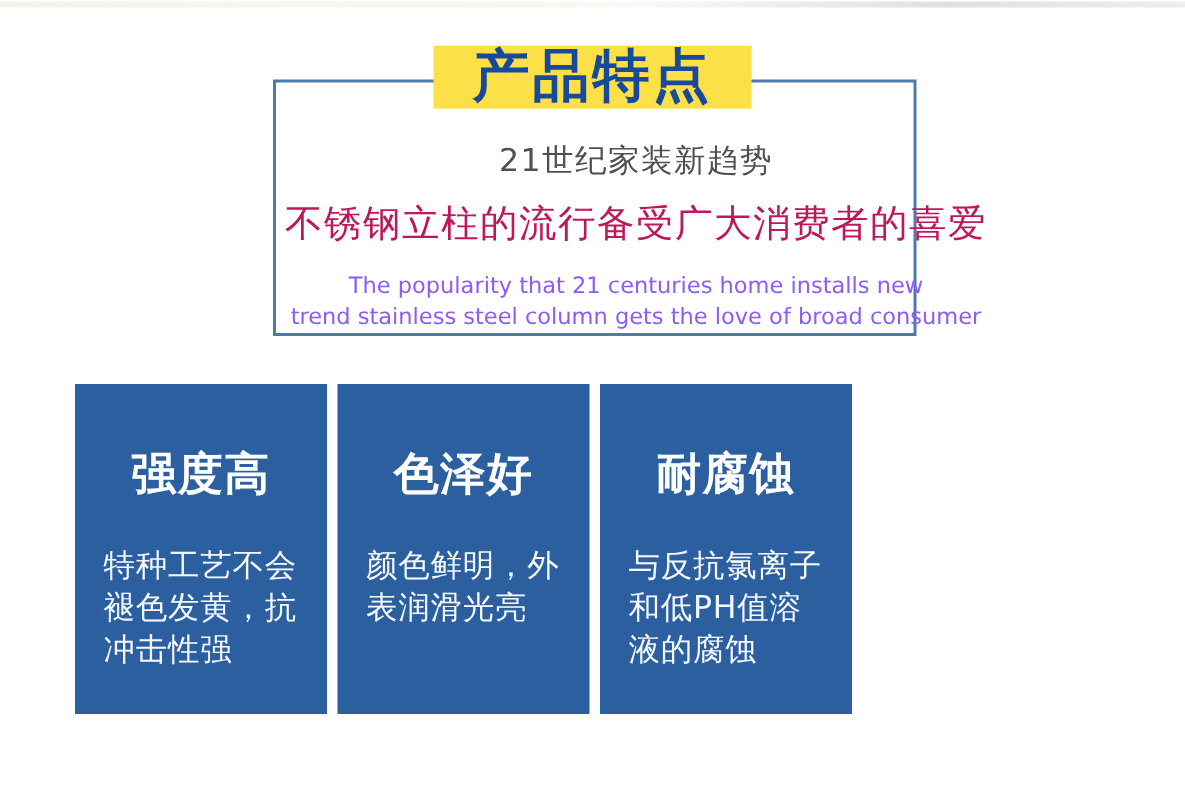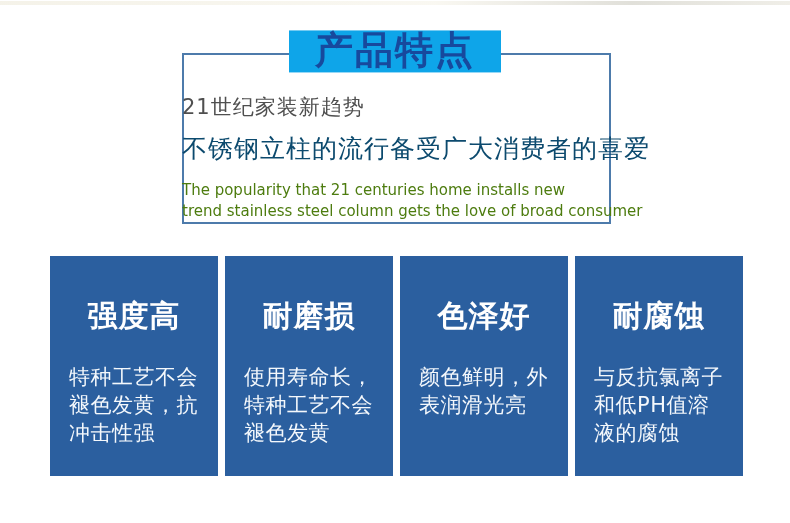--- a/index.html
+++ b/index.html
@@ -29,52 +29,52 @@
     left: 182px; top: 53px;
     width: 429px; height: 171px;
     border: 2px solid #4d7bab;
     box-sizing: border-box;
     background: #ffffff;
   }
   .page-title {
     position: absolute;
     left: 50%; top: 53px;
     transform: translate(-50%, -54%);
-    background: #0ea5e9;
+    background: #fde047;
     padding: 0 26px;
     font-size: 38px;
     font-weight: bold;
     color: #17499d;
     letter-spacing: 2px;
     white-space: nowrap;
     line-height: 1.1;
   }
   .intro {
     position: absolute;
     left: 182px; top: 53px;
     width: 484px;
-    text-align: left;
+    text-align: center;
   }
   .intro-cn-1 {
     margin-top: 40px;
     font-size: 21px;
     color: #4f4f4f;
     letter-spacing: 1px;
   }
   .intro-cn-2 {
     margin-top: 11px;
     font-size: 25px;
-    color: #0c4a6e;
+    color: #be185d;
     letter-spacing: 1px;
   }
   .intro-en {
     margin-top: 15px;
     font-size: 15px;
     line-height: 1.4;
-    color: #4d7c0f;
+    color: #8b5cf6;
   }
   
   .cards {
     position: absolute;
     left: 50px; top: 256px;
     width: 571px; height: 220px;
     display: flex;
     gap: 7px;
     align-items: flex-end;
   }
@@ -123,24 +123,20 @@
     </div>
   </div>
 
   <div class="cards">
 
     <div class="card">
       <div class="card-title">强度高</div>
       <div class="card-desc">特种工艺不会褪色发黄，抗冲击性强</div>
     </div>
 
-    <div class="card">
-      <div class="card-title">耐磨损</div>
-      <div class="card-desc">使用寿命长，特种工艺不会褪色发黄</div>
-    </div>
 
     <div class="card">
       <div class="card-title">色泽好</div>
       <div class="card-desc">颜色鲜明，外表润滑光亮</div>
     </div>
 
     <div class="card">
       <div class="card-title">耐腐蚀</div>
       <div class="card-desc">与反抗氯离子和低PH值溶液的腐蚀</div>
     </div>

